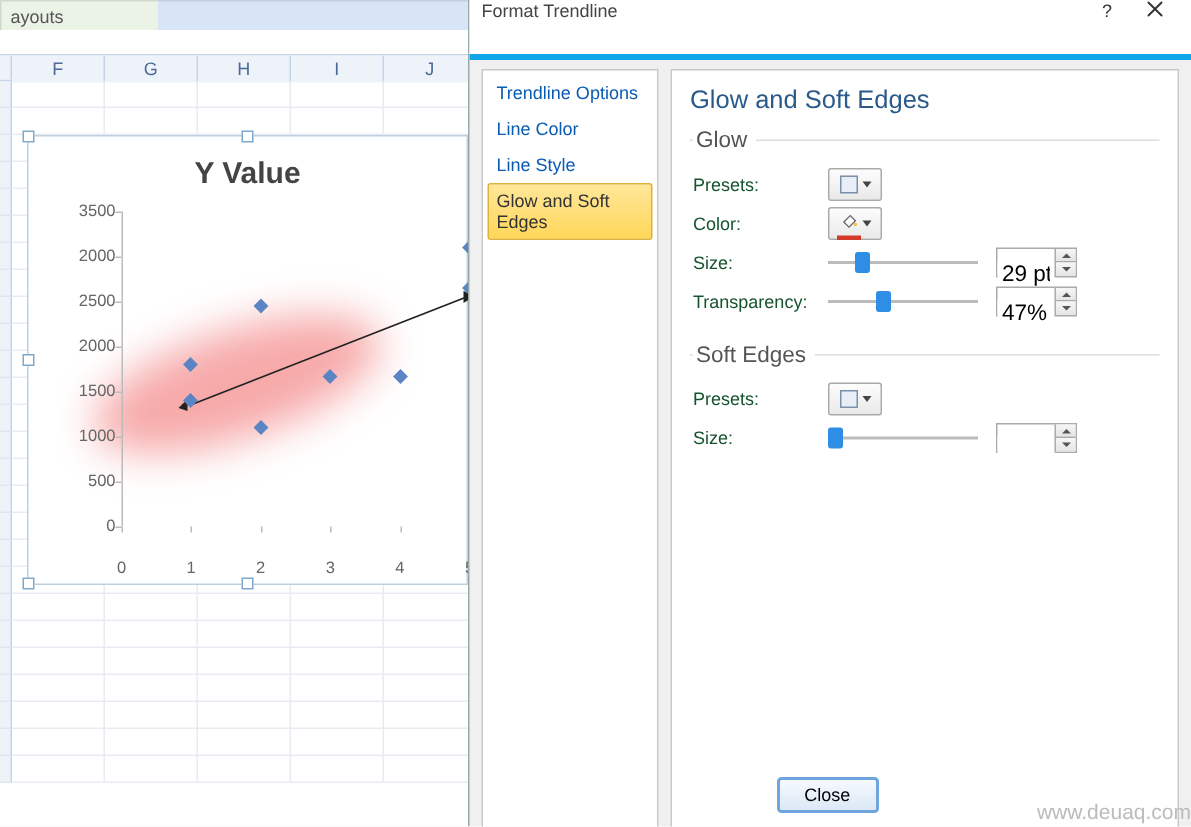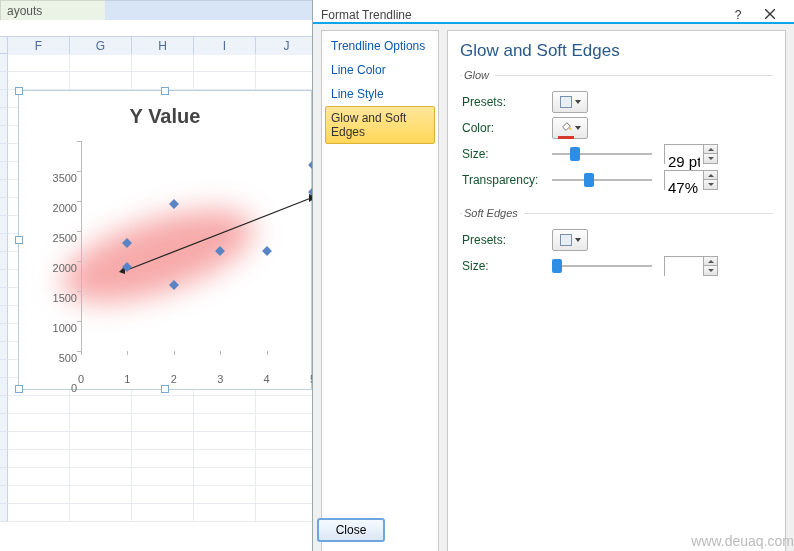--- a/index.html
+++ b/index.html
@@ -21,64 +21,64 @@
 
   
   .chart { position: absolute; left: 18px; top: 90px; width: 294px; height: 300px; background: #fff; border: 1px solid #bcd0e0; }
   .chart-handle { position: absolute; width: 8px; height: 8px; border: 1px solid #7ea9cc; background: #fff; }
   .ch-tl { left: -4px; top: -4px; } .ch-bl { left: -4px; bottom: -4px; }
   .ch-ml { left: -4px; top: 50%; margin-top: -4px; }
   .ch-tm { left: 50%; top: -4px; margin-left: -4px; }
   .ch-bm { left: 50%; bottom: -4px; margin-left: -4px; }
   .chart-title { position: absolute; left: 0; right: 0; top: 14px; text-align: center; font-size: 20px; font-weight: bold; color: #444; }
   .plot { position: absolute; left: 20px; top: 50px; width: 274px; height: 226px; }
-  .y-tick { position: absolute; left: 0; width: 38px; text-align: right; color: #666; font-size: 11px; transform: translateY(-50%); margin-top: 37px; }
+  .y-tick { position: absolute; left: 0; width: 38px; text-align: right; color: #666; font-size: 11px; transform: translateY(-50%); }
   .x-tick { position: absolute; bottom: -18px; width: 20px; text-align: center; color: #666; font-size: 11px; transform: translateX(-50%); }
   .y-axis { position: absolute; left: 42px; top: 0; bottom: 16px; width: 1px; background: #bbb; }
   .x-axis-tick { position: absolute; bottom: 12px; width: 1px; height: 4px; background: #bbb; }
   .y-axis-tick { position: absolute; left: 38px; width: 4px; height: 1px; background: #bbb; }
   .pt { position: absolute; width: 7px; height: 7px; background: #5b84c4; transform: translate(-50%, -50%) rotate(45deg); }
   .trend-line { stroke: #222; stroke-width: 1.2; }
   .arrow { fill: #222; }
   .glow { fill: rgba(237, 66, 66, 0.45); filter: blur(14px); }
 
   
   .dialog { position: absolute; left: 312px; top: 0; width: 482px; height: 551px; background: #f0f0f0; border-left: 1px solid #9aa; }
-  .titlebar { height: 24px; background: #fff; display: flex; align-items: flex-end; padding: 0 8px; border-bottom: 2px solid #0ea5e9; }
+  .titlebar { height: 40px; background: #fff; display: flex; align-items: flex-start; padding: 0 8px; border-bottom: 4px solid #0ea5e9; }
   .titlebar-title { flex: 1; color: #444; font-size: 12px; }
   .titlebar-help, .titlebar-close { width: 32px; text-align: center; color: #333; cursor: pointer; }
   .dlg-body { display: flex; padding: 6px 8px 0 8px; gap: 8px; height: 536px; }
   .nav-panel { width: 118px; background: #fff; border: 1px solid #c8c8c8; padding: 3px; }
   .nav-item { padding: 5px 6px; color: #0a5bb4; cursor: pointer; border-radius: 2px; }
   .nav-item.selected { background: linear-gradient(#ffe79a, #ffd75a); color: #333; border: 1px solid #deb23a; padding: 4px 5px; }
   .content-panel { flex: 1; background: #fff; border: 1px solid #c8c8c8; padding: 10px 12px; }
   .section-title { font-size: 17px; color: #2a5a8a; margin-bottom: 8px; }
   fieldset { border: 1px solid #ddd; border-width: 1px 0 0 0; margin: 0 0 10px 0; padding: 8px 0 4px 2px; }
-  legend { color: #555; padding-right: 6px; font-size: 11px; font-style: italic; }
+  legend { color: #555; padding-right: 6px; font-size: 15px; }
   .form-row { display: flex; align-items: center; height: 26px; gap: 12px; }
   .form-label { width: 78px; color: #14532d; }
   .preset-btn { width: 36px; height: 22px; background: linear-gradient(#fdfdfd,#e9e9e9); border: 1px solid #a9a9a9; border-radius: 2px; display: flex; align-items: center; justify-content: center; gap: 3px; }
   .preset-swatch { width: 12px; height: 12px; border: 1px solid #7a90aa; background: #e8eef6; }
   .preset-caret { width:0; height:0; border-left:3px solid transparent; border-right:3px solid transparent; border-top:4px solid #444; }
   .color-btn { width: 36px; height: 22px; background: linear-gradient(#fdfdfd,#e9e9e9); border: 1px solid #a9a9a9; border-radius: 2px; display: flex; align-items: center; justify-content: center; gap: 3px; }
   .color-swatch { position: relative; }
   .color-underline { position: absolute; left: -2px; right: -2px; bottom: -3px; height: 3px; background: #d43a2a; }
   .slider { position: relative; width: 100px; height: 20px; }
   .slider-track { position: absolute; left: 0; right: 0; top: 9px; height: 2px; background: #bbb; }
   .slider-thumb { position: absolute; top: 3px; width: 10px; height: 14px; background: #2e8ee6; border-radius: 2px; }
   .spin-input { width: 54px; height: 20px; border: 1px solid #aaa; background: #fff; display: flex; align-items: center; }
   .spin-input input { border: none; width: 38px; padding: 0 3px; font-size: 15px; outline: none; margin-top: 15px; }
   .spin-btns { display: flex; flex-direction: column; width: 14px; }
   .spin-btn { height: 9px; border-left: 1px solid #aaa; background: linear-gradient(#f6f6f6,#e4e4e4); display:flex; align-items:center; justify-content:center; }
   .spin-btn:first-child { border-bottom: 1px solid #aaa; }
   .spin-arr-up { width:0;height:0;border-left:3px solid transparent;border-right:3px solid transparent;border-bottom:3px solid #555; }
   .spin-arr-dn { width:0;height:0;border-left:3px solid transparent;border-right:3px solid transparent;border-top:3px solid #555; }
   .bucket-icon { width:12px;height:12px;position:relative; }
 
-  .footer { position: absolute; left: 4px; right: 8px; bottom: 6px; height: 30px; display: flex; justify-content: flex-start; align-items: center; }
+  .footer { position: absolute; left: 4px; right: 8px; bottom: 6px; height: 30px; display: flex; justify-content: center; align-items: center; }
   .close-btn { width: 68px; height: 24px; background: linear-gradient(#f5faff,#dce8f5); border: 2px solid #6ea6e0; border-radius: 3px; font-size: 12px; text-align:center; line-height:20px; cursor:pointer; }
   .watermark { position:absolute; right:0; bottom:2px; font-size:14px; color:#bbb; }
 </style>
 </head>
 <body>
 
 <div class="ribbon-tab">ayouts</div>
 <div class="ribbon-fill"></div>
 
 <div class="sheet">

